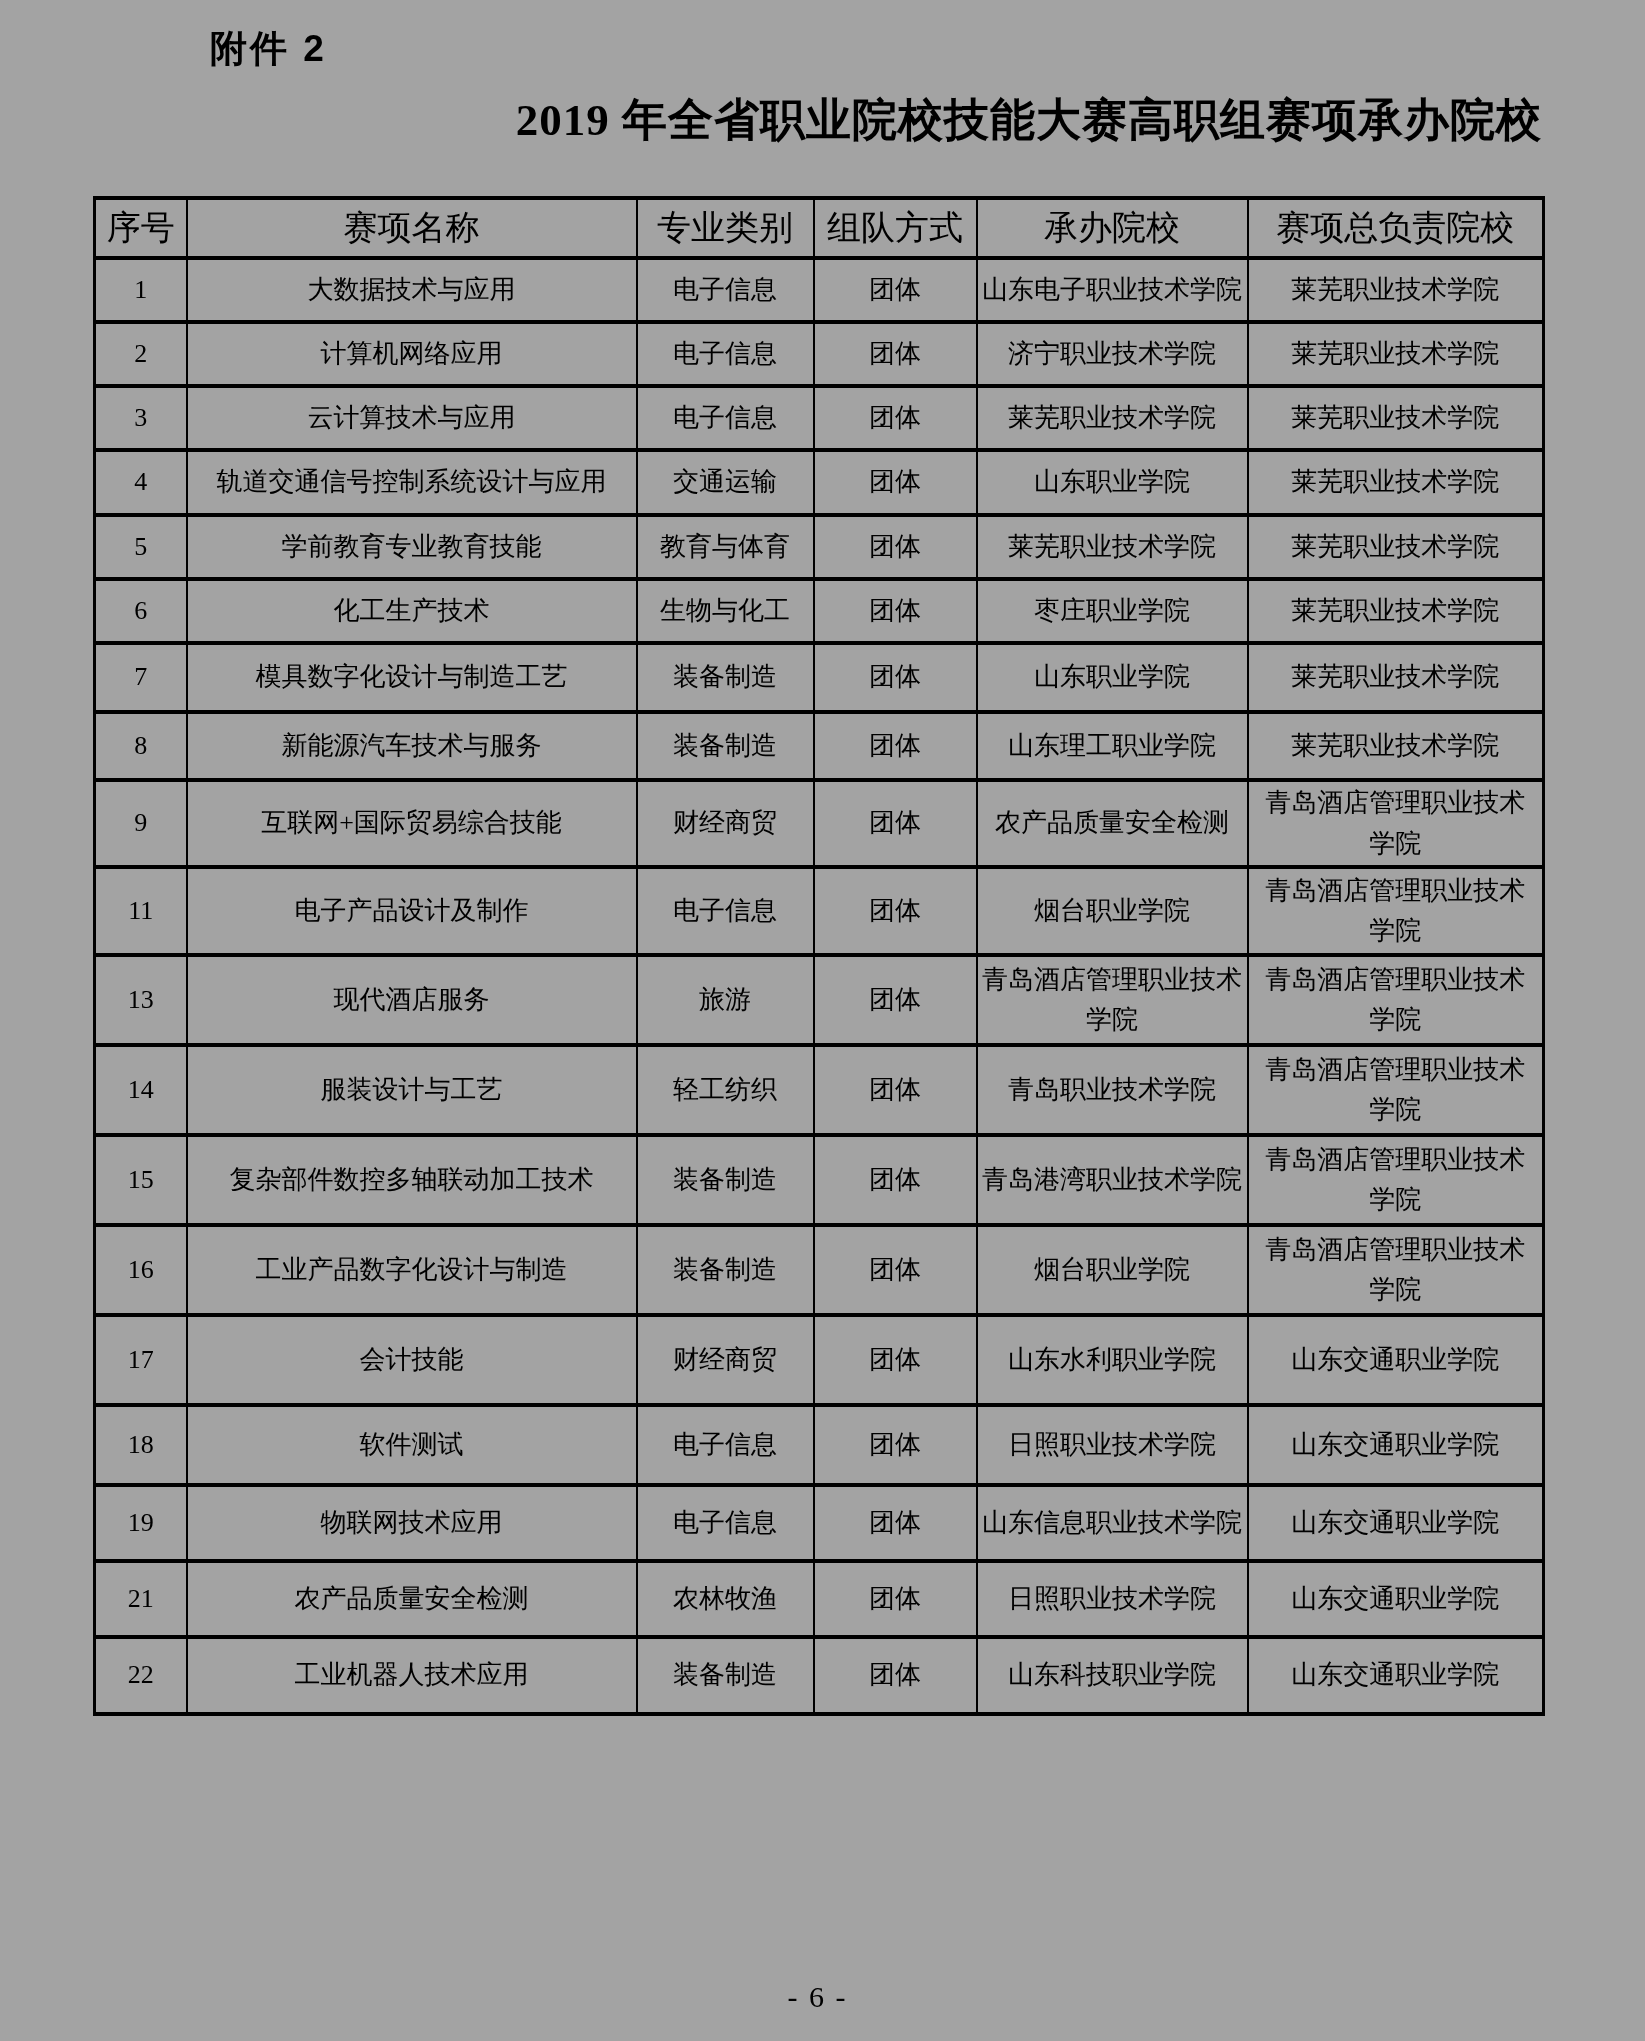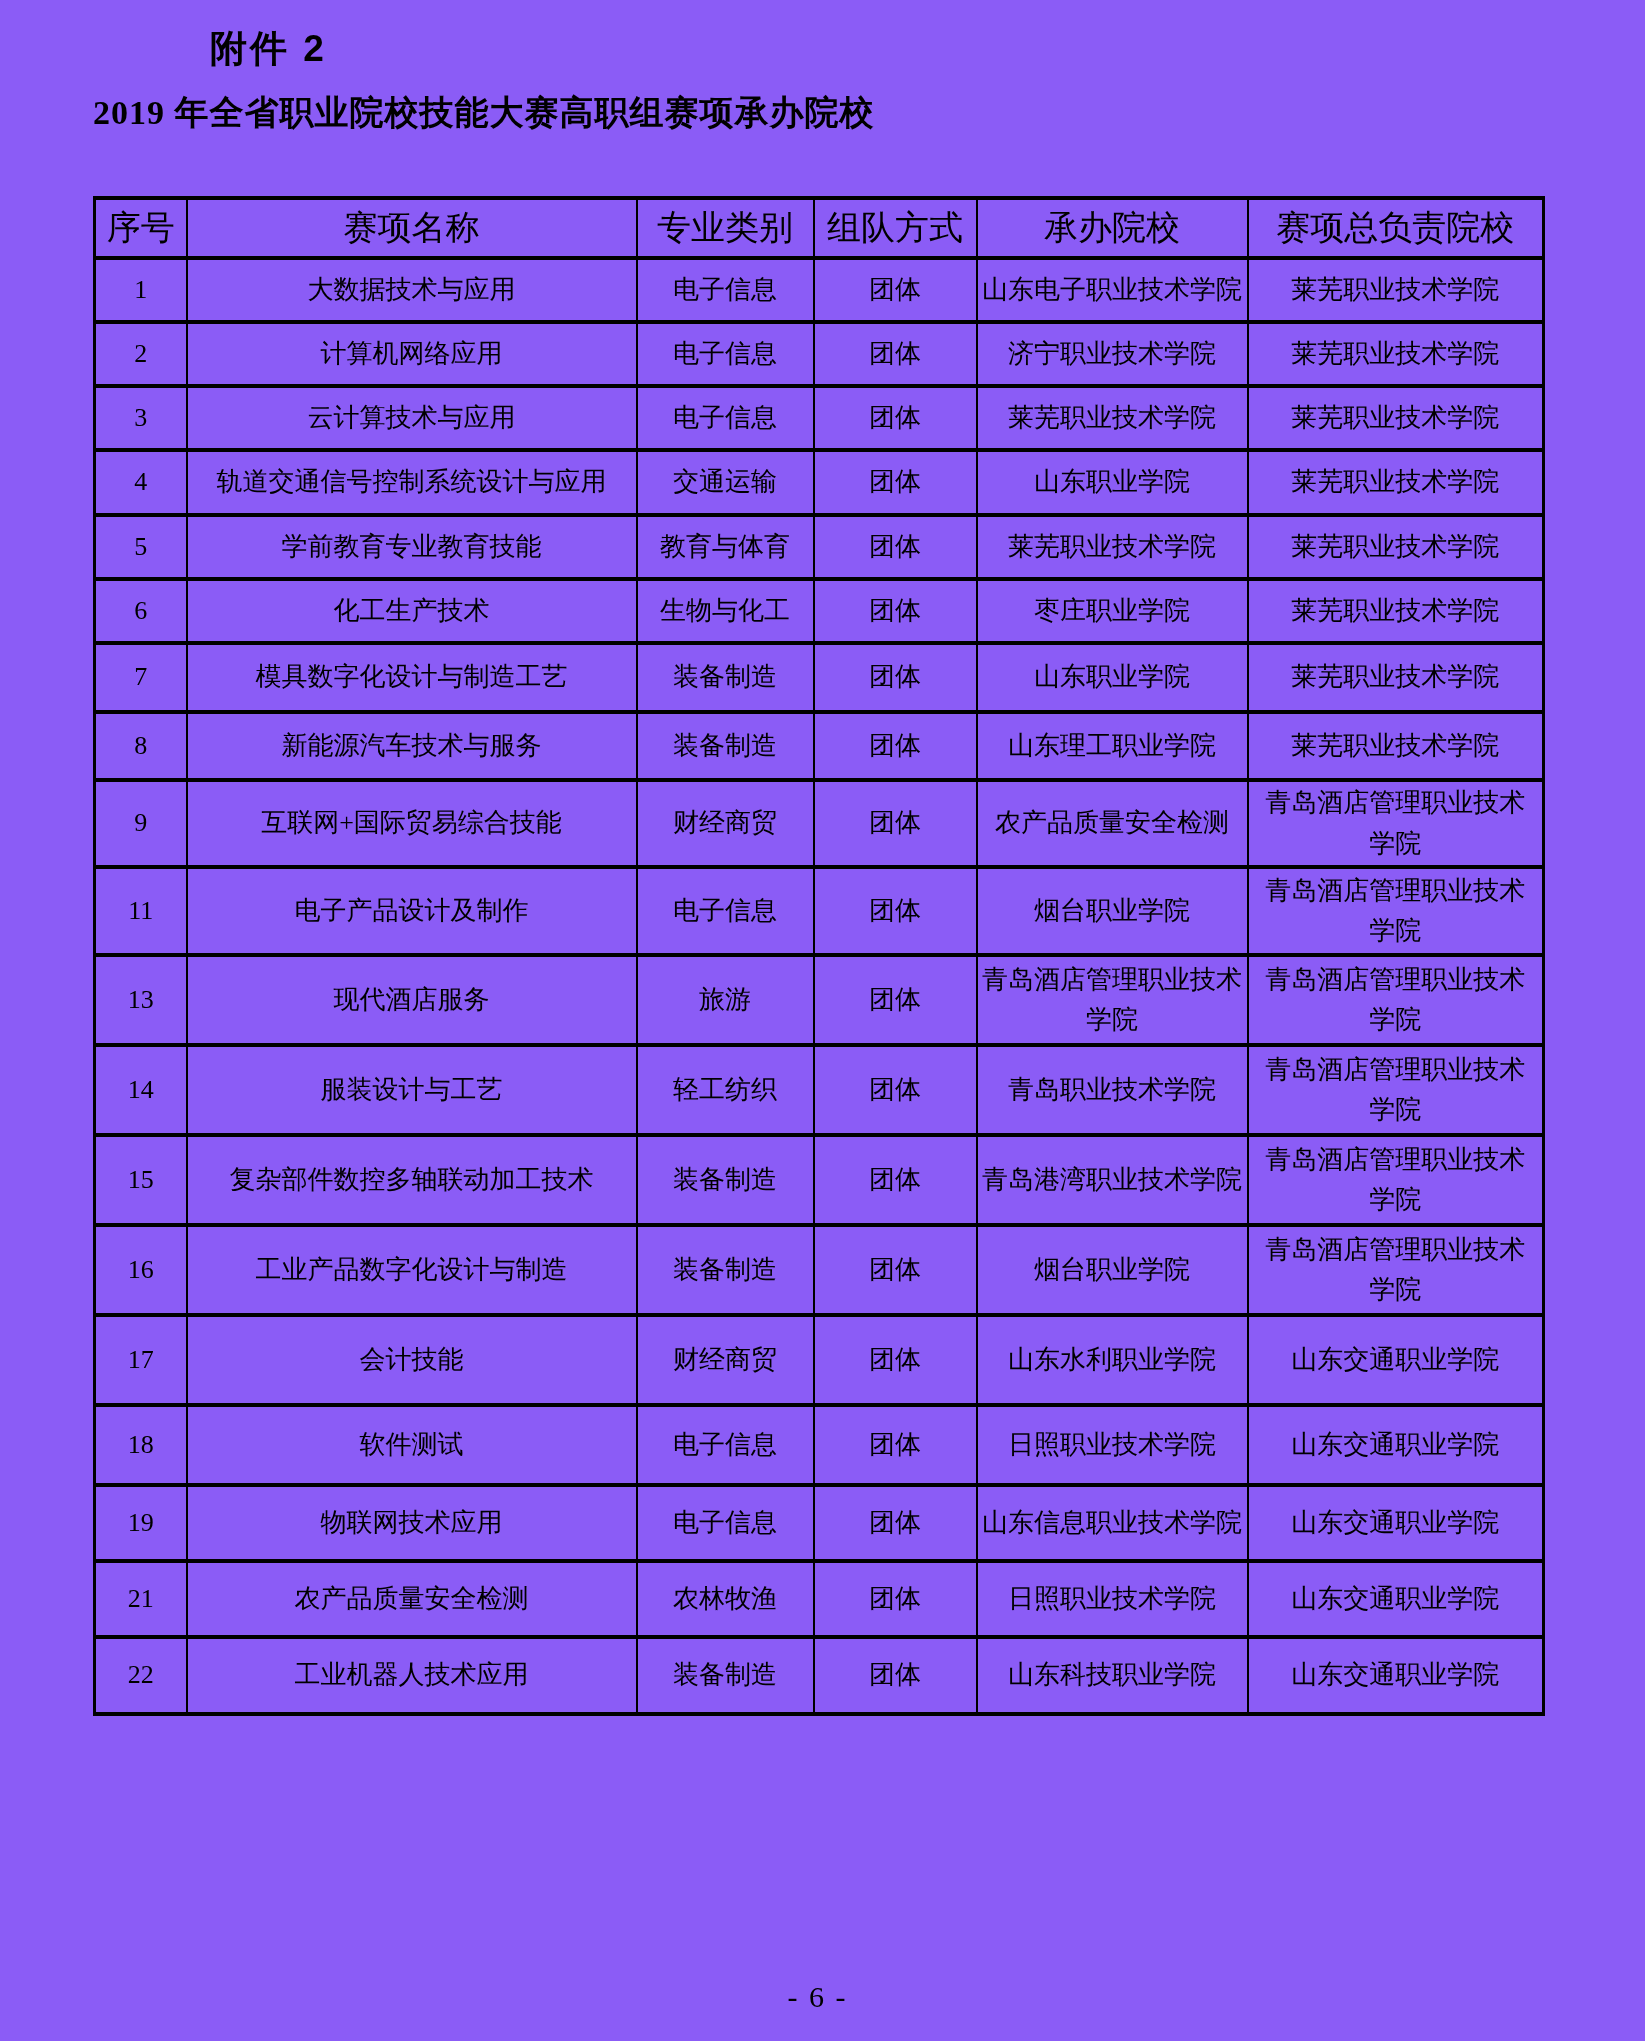--- a/index.html
+++ b/index.html
@@ -1,33 +1,33 @@
 <!DOCTYPE html>
 <html><head>
 <meta charset="utf-8">
 <style>
   html,body{margin:0;padding:0;background:#e8e8e8;}
   .page{
     position:relative;
     width:1645px;height:2041px;
-    background:#8b5cf6;
+    background:#a3a3a3;
     color:#000;
     font-family:"Liberation Serif","DejaVu Serif",serif;
     overflow:hidden;
   }
   .attachment{
     position:absolute;left:210px;top:24px;
     font-size:37px;font-weight:700;
     font-family:"Liberation Sans","DejaVu Sans",sans-serif;
     letter-spacing:3px;
   }
   .doc-title{
     position:absolute;left:93px;top:90px;width:1449px;margin:0;
-    text-align:left;
-    font-size:34px;font-weight:700;letter-spacing:1px;
+    text-align:right;
+    font-size:45px;font-weight:700;letter-spacing:1px;
     font-family:"Liberation Serif","DejaVu Serif",serif;
   }
   table.main-table{
     position:absolute;left:93px;top:196px;width:1449px;
     border-collapse:collapse;table-layout:fixed;
     border:3px solid #000;
     border-top-width:4px;border-bottom-width:4px;
   }
   .main-table th,.main-table td{
     border:2px solid #000;

